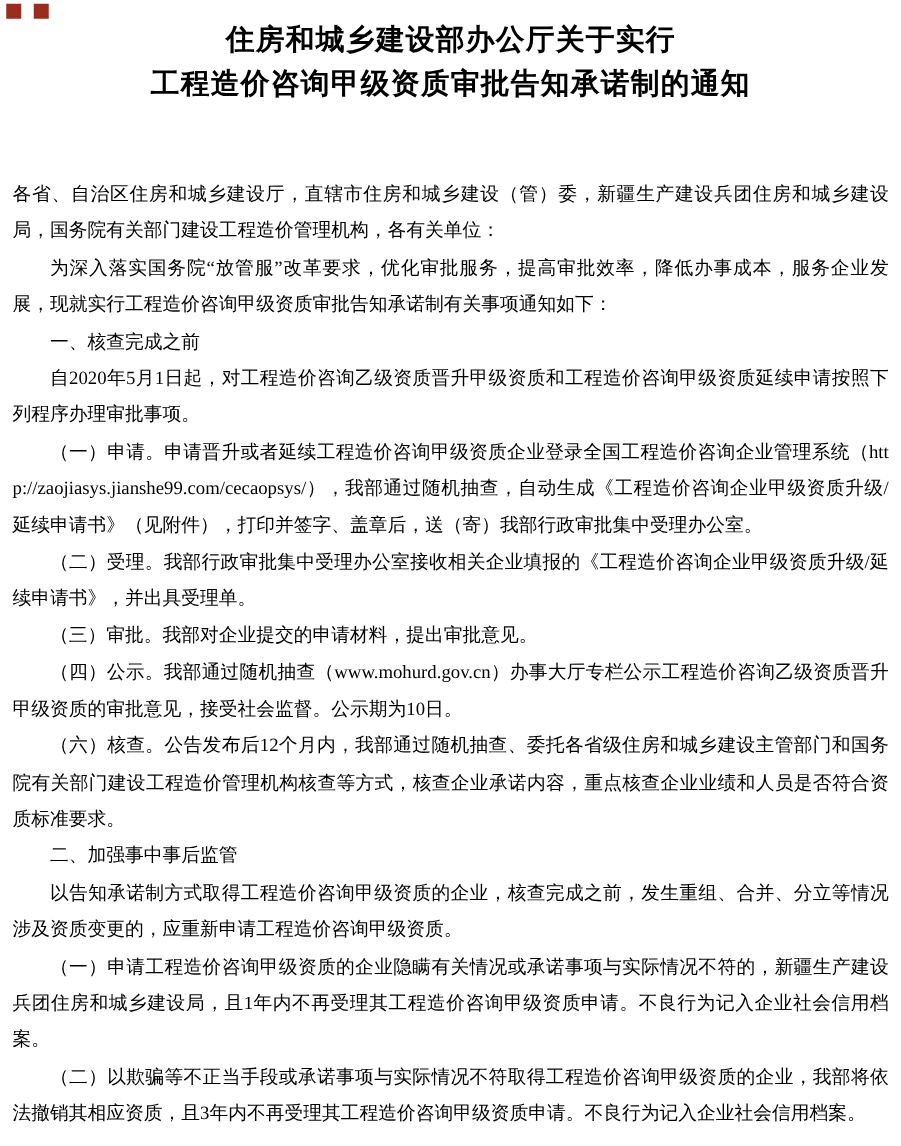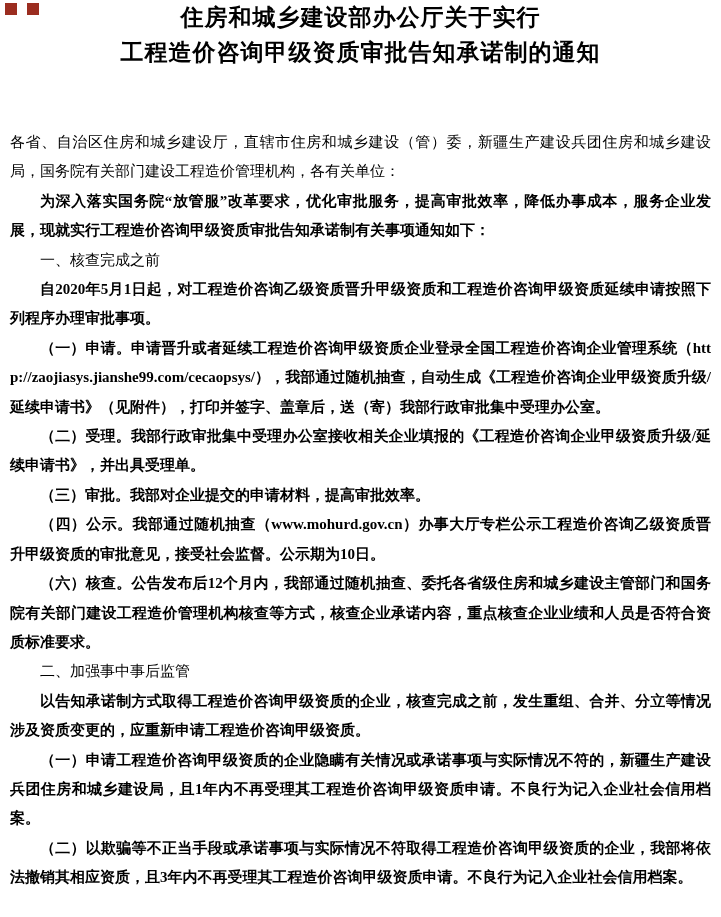--- a/index.html
+++ b/index.html
@@ -18,20 +18,21 @@
     left: 5px;
     display: flex;
     gap: 10px;
   }
   .corner-mark {
     width: 12px;
     height: 12px;
     display: inline-block;
   }
   .title-block {
+    padding-top: 14px;
     margin-bottom: 58px;
   }
   .title-line {
     text-align: center;
     font-weight: bold;
     font-size: 23px;
     line-height: 35px;
     letter-spacing: 1px;
     color: #000000;
   }
@@ -39,21 +40,21 @@
     padding: 0 10px;
     font-size: 15px;
     line-height: 29.4px;
     text-align: justify;
   }
   .doc-body p.para {
     margin: 0;
     text-indent: 0;
     word-break: break-all;
   }
-  .doc-body p.para.indent { text-indent: 2em; font-weight: bold; }
+  .doc-body p.para.indent { text-indent: 2em; }
   .doc-body p.para.heading { font-weight: normal; }
 </style>
 </head>
 <body>
 
 <div class="page">
 
   <div class="corner-marks">
     <span class="corner-mark" style="background: rgb(155, 45, 32);"></span>
     <span class="corner-mark" style="background: rgb(155, 45, 32);"></span>
@@ -64,21 +65,21 @@
     <div class="title-line">工程造价咨询甲级资质审批告知承诺制的通知</div>
   </div>
 
   <div class="doc-body">
       <p class="para">各省、自治区住房和城乡建设厅，直辖市住房和城乡建设（管）委，新疆生产建设兵团住房和城乡建设局，国务院有关部门建设工程造价管理机构，各有关单位：</p>
       <p class="para indent">为深入落实国务院“放管服”改革要求，优化审批服务，提高审批效率，降低办事成本，服务企业发展，现就实行工程造价咨询甲级资质审批告知承诺制有关事项通知如下：</p>
       <p class="para indent heading">一、核查完成之前</p>
       <p class="para indent">自2020年5月1日起，对工程造价咨询乙级资质晋升甲级资质和工程造价咨询甲级资质延续申请按照下列程序办理审批事项。</p>
       <p class="para indent">（一）申请。申请晋升或者延续工程造价咨询甲级资质企业登录全国工程造价咨询企业管理系统（http://zaojiasys.jianshe99.com/cecaopsys/），我部通过随机抽查，自动生成《工程造价咨询企业甲级资质升级/延续申请书》（见附件），打印并签字、盖章后，送（寄）我部行政审批集中受理办公室。</p>
       <p class="para indent">（二）受理。我部行政审批集中受理办公室接收相关企业填报的《工程造价咨询企业甲级资质升级/延续申请书》，并出具受理单。</p>
-      <p class="para indent">（三）审批。我部对企业提交的申请材料，提高审批效率。</p>
+      <p class="para indent">（三）审批。我部对企业提交的申请材料，提出审批意见。</p>
       <p class="para indent">（四）公示。我部通过随机抽查（www.mohurd.gov.cn）办事大厅专栏公示工程造价咨询乙级资质晋升甲级资质的审批意见，接受社会监督。公示期为10日。</p>
       <p class="para indent">（六）核查。公告发布后12个月内，我部通过随机抽查、委托各省级住房和城乡建设主管部门和国务院有关部门建设工程造价管理机构核查等方式，核查企业承诺内容，重点核查企业业绩和人员是否符合资质标准要求。</p>
       <p class="para indent heading">二、加强事中事后监管</p>
       <p class="para indent">以告知承诺制方式取得工程造价咨询甲级资质的企业，核查完成之前，发生重组、合并、分立等情况涉及资质变更的，应重新申请工程造价咨询甲级资质。</p>
       <p class="para indent">（一）申请工程造价咨询甲级资质的企业隐瞒有关情况或承诺事项与实际情况不符的，新疆生产建设兵团住房和城乡建设局，且1年内不再受理其工程造价咨询甲级资质申请。不良行为记入企业社会信用档案。</p>
       <p class="para indent">（二）以欺骗等不正当手段或承诺事项与实际情况不符取得工程造价咨询甲级资质的企业，我部将依法撤销其相应资质，且3年内不再受理其工程造价咨询甲级资质申请。不良行为记入企业社会信用档案。</p>
     </div>
 
 </div>
 

